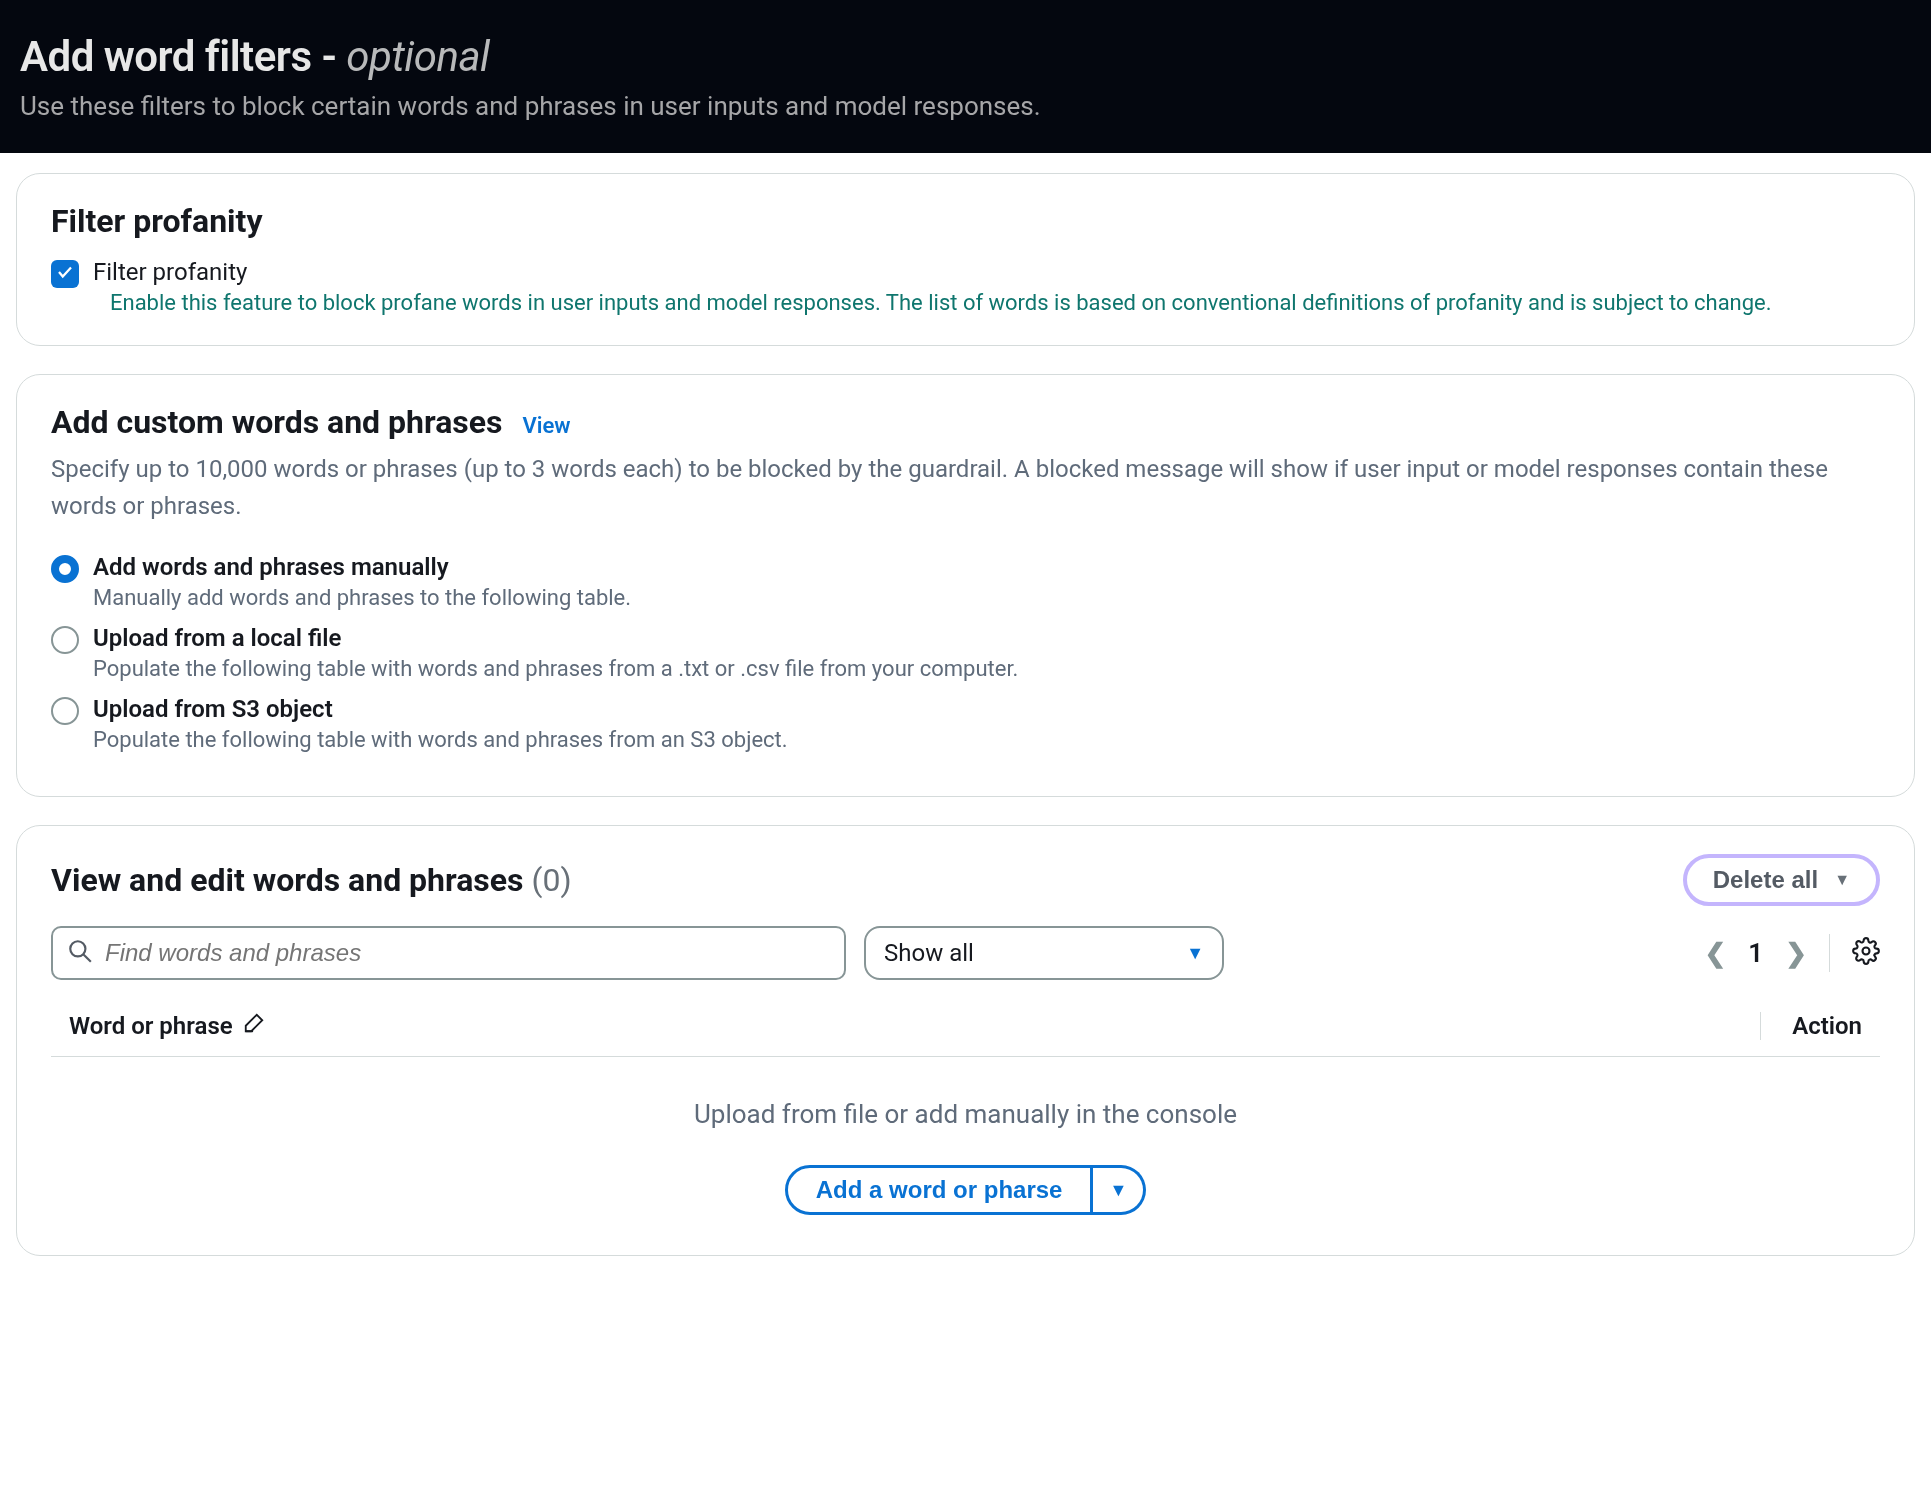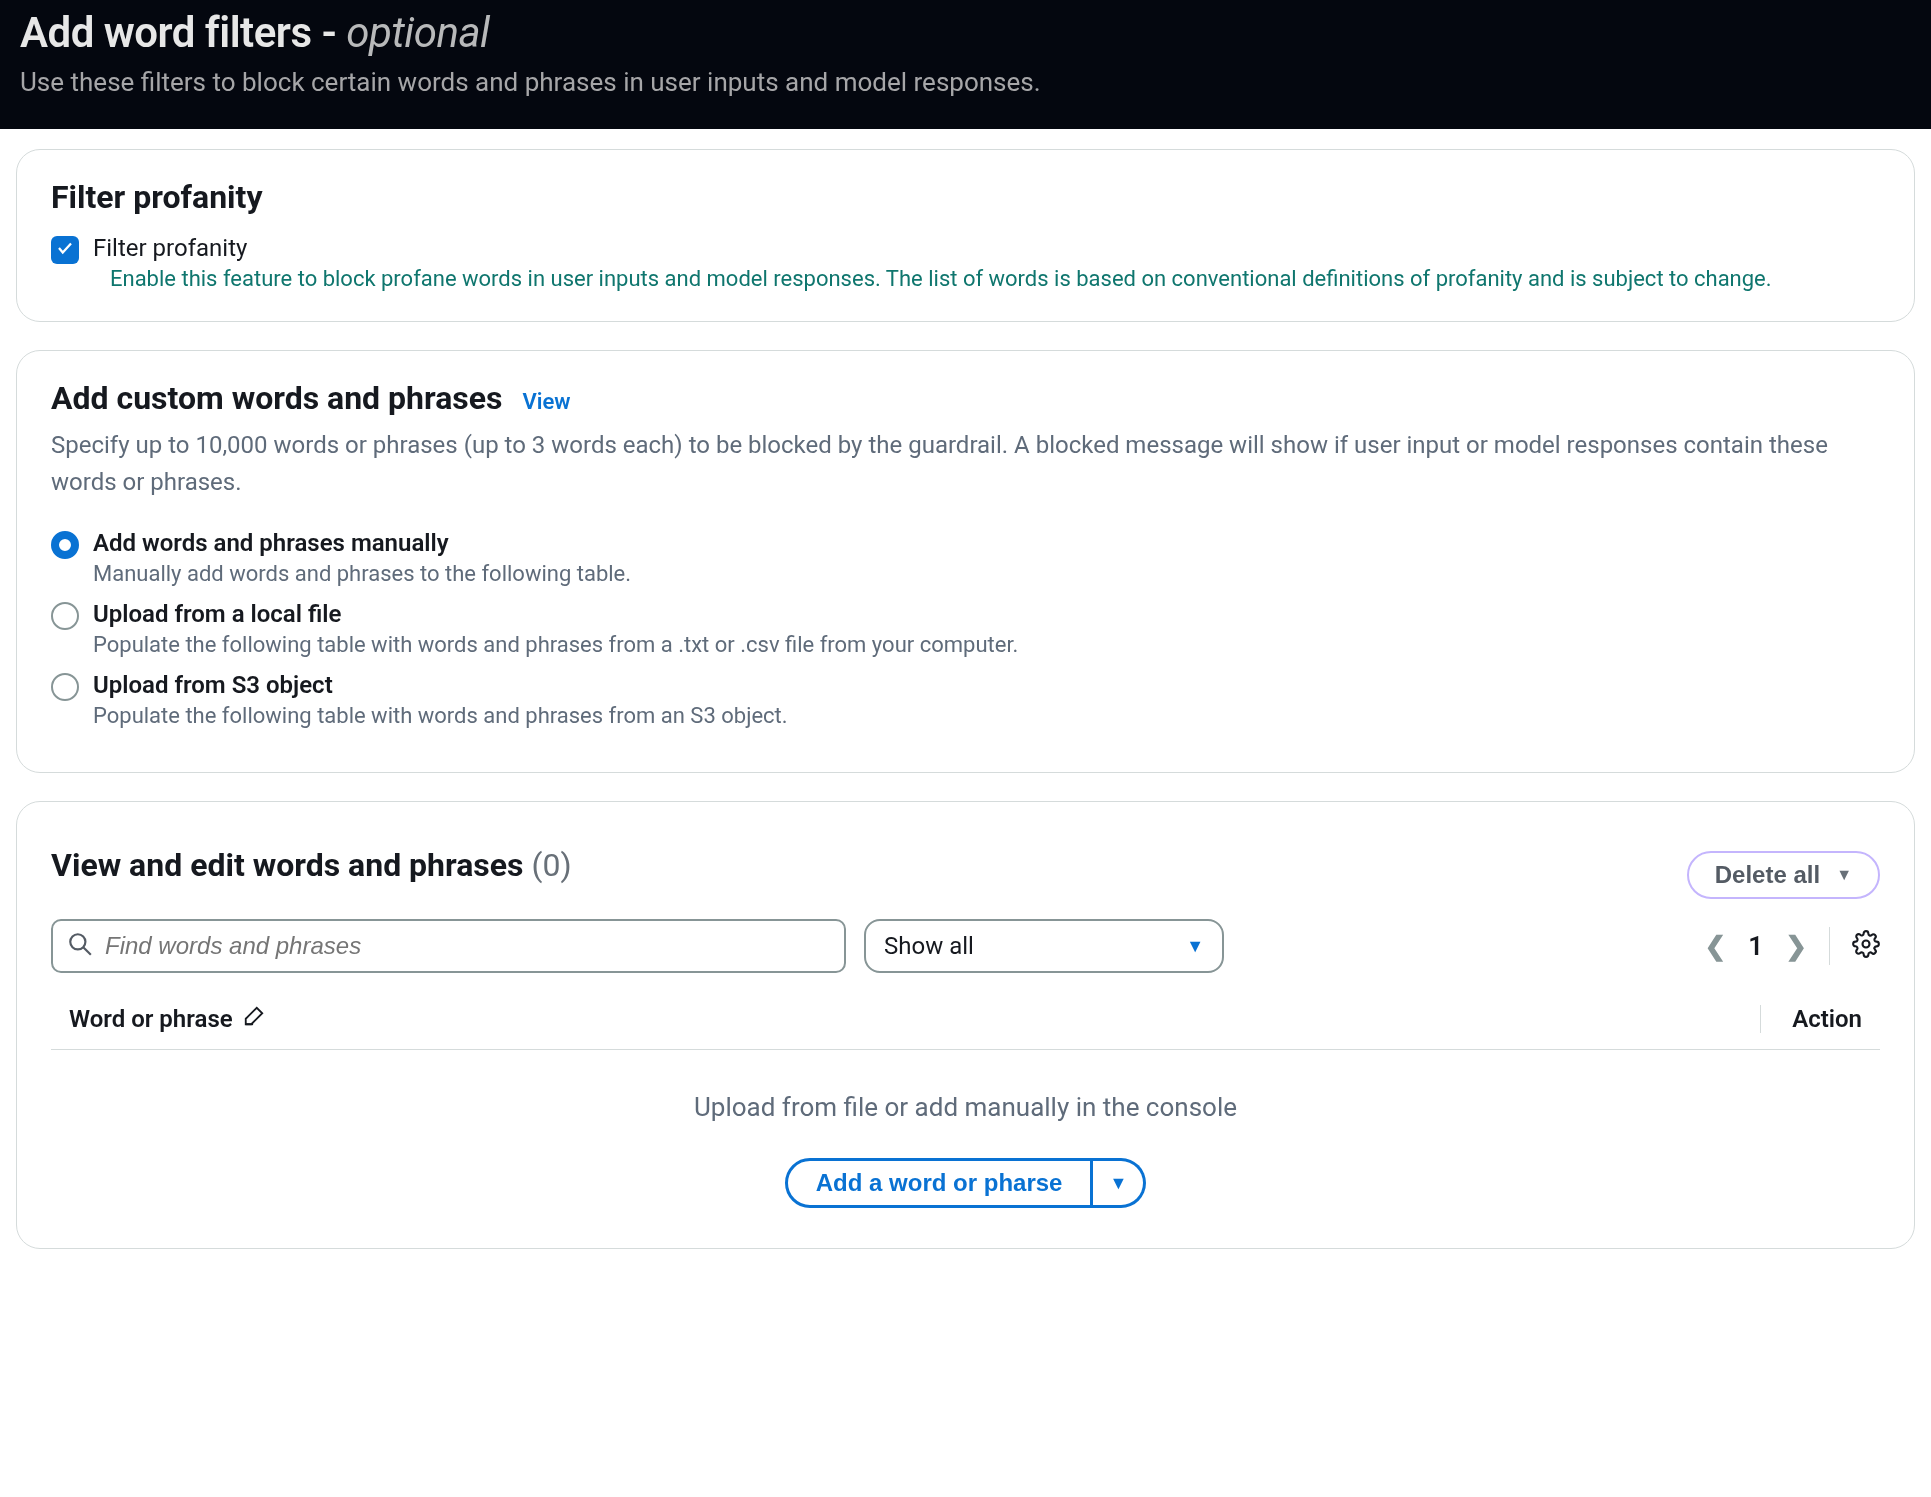--- a/index.html
+++ b/index.html
@@ -4,21 +4,21 @@
 <style>
 * { box-sizing: border-box; margin: 0; padding: 0; }
 body {
   font-family: -apple-system, BlinkMacSystemFont, "Segoe UI", Roboto, "Helvetica Neue", Arial, sans-serif;
   background: #fff;
   color: #16191f;
   width: 1931px;
 }
 .header-dark {
   background: #04070f;
-  padding: 8px 20px 32px 20px;
+  padding: 32px 20px 32px 20px;
 }
 .header-dark h1 {
   color: #e7e7e7;
   font-size: 42px;
   font-weight: 600;
   letter-spacing: -0.5px;
 }
 .header-dark h1 .optional {
   font-style: italic;
   font-weight: 400;
@@ -74,30 +74,29 @@
   border: 2px solid #879596; flex-shrink: 0; margin-top: 2px;
   display: flex; align-items: center; justify-content: center;
 }
 .radio.selected { border: 8px solid #0972d3; }
 .radio-text .radio-title { font-size: 24px; font-weight: 600; color: #16191f; }
 .radio-text .radio-desc { font-size: 22px; color: #5f6b7a; margin-top: 4px; }
 .view-header { display: flex; justify-content: space-between; align-items: center; margin-bottom: 20px; }
 .view-header h2 { margin-bottom: 0; }
 .count { color: #687078; font-weight: 400; }
 .btn-outline {
-  border: 2px solid #c4b5fd;
+  border: 4px solid #c4b5fd;
   border-radius: 28px;
   background: #fff;
   color: #545b64;
   font-size: 24px;
   font-weight: 600;
   padding: 8px 26px;
   display: inline-flex; align-items: center; gap: 16px;
   cursor: pointer;
-  margin-top: 21px;
 }
 .btn-outline .caret { font-size: 16px; color: #687078; }
 .toolbar { display: flex; align-items: center; gap: 18px; margin-bottom: 20px; }
 .search-wrap {
   border: 2px solid #879596; border-radius: 10px;
   display: flex; align-items: center;
   padding: 6px 14px; width: 795px; height: 54px;
 }
 .search-wrap svg { width: 26px; height: 26px; stroke: #545b64; stroke-width: 2; fill: none; flex-shrink: 0; }
 .search-wrap input {

